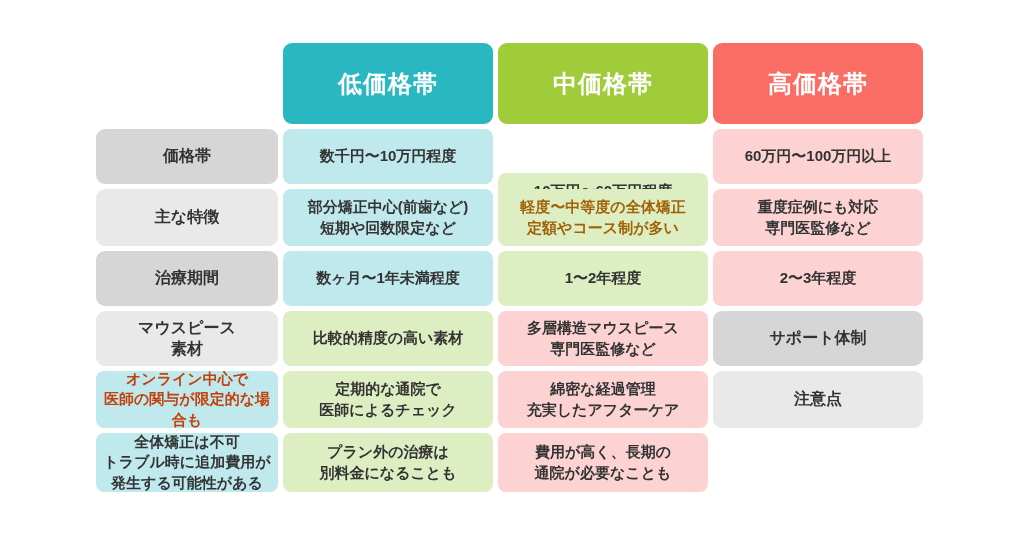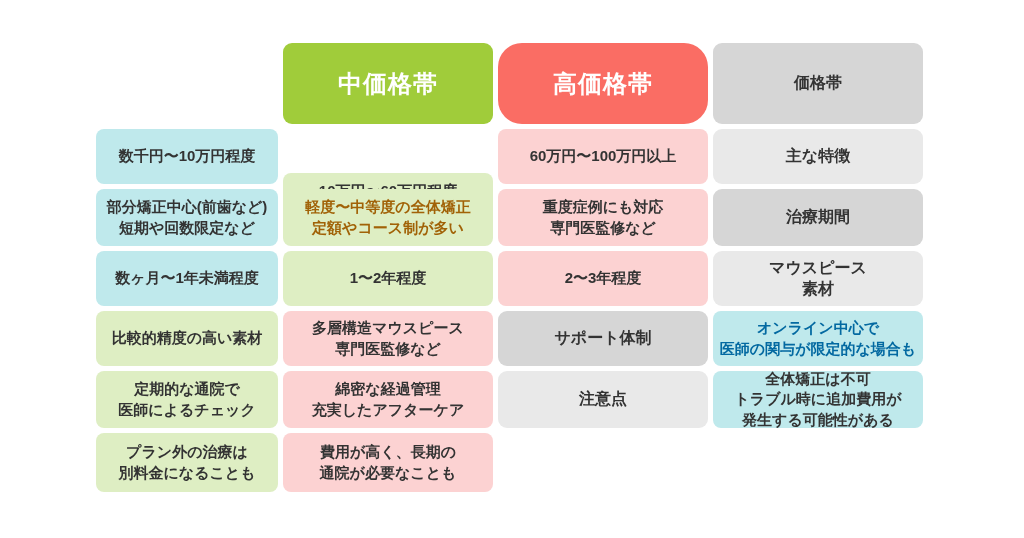--- a/index.html
+++ b/index.html
@@ -63,22 +63,23 @@
     padding: 18px 6px;
     box-sizing: border-box;
   }
 </style>
 </head>
 <body>
 
 <div class="canvas">
   <div class="grid">
     <div class="spacer"></div>
+  <div class="hdr" style="background: rgb(41, 184, 194); color: rgb(255, 255, 255);">低価格帯</div>
       <div class="hdr" style="background: rgb(160, 204, 58); color: rgb(255, 255, 255);">中価格帯</div>
-      <div class="hdr" style="background: rgb(250, 109, 100); color: rgb(255, 255, 255); border-radius: 24px;">高価格帯</div>
+      <div class="hdr" style="background: rgb(250, 109, 100); color: rgb(255, 255, 255);">高価格帯</div>
       <div class="lbl" style="background: rgb(214, 214, 214);">価格帯</div>
       <div class="cell" style="background: rgb(191, 233, 236); color: rgb(51, 51, 51);">数千円〜10万円程度</div>
       <div class="cell" style="background: rgb(222, 238, 195); color: rgb(51, 51, 51); margin-top: 44px;">10万円〜60万円程度</div>
       <div class="cell" style="background: rgb(252, 210, 210); color: rgb(51, 51, 51);">60万円〜100万円以上</div>
       <div class="lbl" style="background: rgb(233, 233, 233);">主な特徴</div>
       <div class="cell" style="background: rgb(191, 233, 236); color: rgb(51, 51, 51);">部分矯正中心(前歯など)
 短期や回数限定など</div>
       <div class="cell" style="background: rgb(222, 238, 195); color: #a16207;">軽度〜中等度の全体矯正
 定額やコース制が多い</div>
       <div class="cell" style="background: rgb(252, 210, 210); color: rgb(51, 51, 51);">重度症例にも対応
@@ -86,21 +87,21 @@
       <div class="lbl" style="background: rgb(214, 214, 214);">治療期間</div>
       <div class="cell" style="background: rgb(191, 233, 236); color: rgb(51, 51, 51);">数ヶ月〜1年未満程度</div>
       <div class="cell" style="background: rgb(222, 238, 195); color: rgb(51, 51, 51);">1〜2年程度</div>
       <div class="cell" style="background: rgb(252, 210, 210); color: rgb(51, 51, 51);">2〜3年程度</div>
       <div class="lbl" style="background: rgb(233, 233, 233);">マウスピース
 素材</div>
       <div class="cell" style="background: rgb(222, 238, 195); color: rgb(51, 51, 51);">比較的精度の高い素材</div>
       <div class="cell" style="background: rgb(252, 210, 210); color: rgb(51, 51, 51);">多層構造マウスピース
 専門医監修など</div>
       <div class="lbl" style="background: rgb(214, 214, 214);">サポート体制</div>
-      <div class="cell" style="background: rgb(191, 233, 236); color: #0369a1;">オンライン中心で
+      <div class="cell" style="background: rgb(191, 233, 236); color: #c2410c;">オンライン中心で
 医師の関与が限定的な場合も</div>
       <div class="cell" style="background: rgb(222, 238, 195); color: rgb(51, 51, 51);">定期的な通院で
 医師によるチェック</div>
       <div class="cell" style="background: rgb(252, 210, 210); color: rgb(51, 51, 51);">綿密な経過管理
 充実したアフターケア</div>
       <div class="lbl" style="background: rgb(233, 233, 233);">注意点</div>
       <div class="cell" style="background: rgb(191, 233, 236); color: rgb(51, 51, 51);">全体矯正は不可
 トラブル時に追加費用が
 発生する可能性がある</div>
       <div class="cell" style="background: rgb(222, 238, 195); color: rgb(51, 51, 51);">プラン外の治療は

